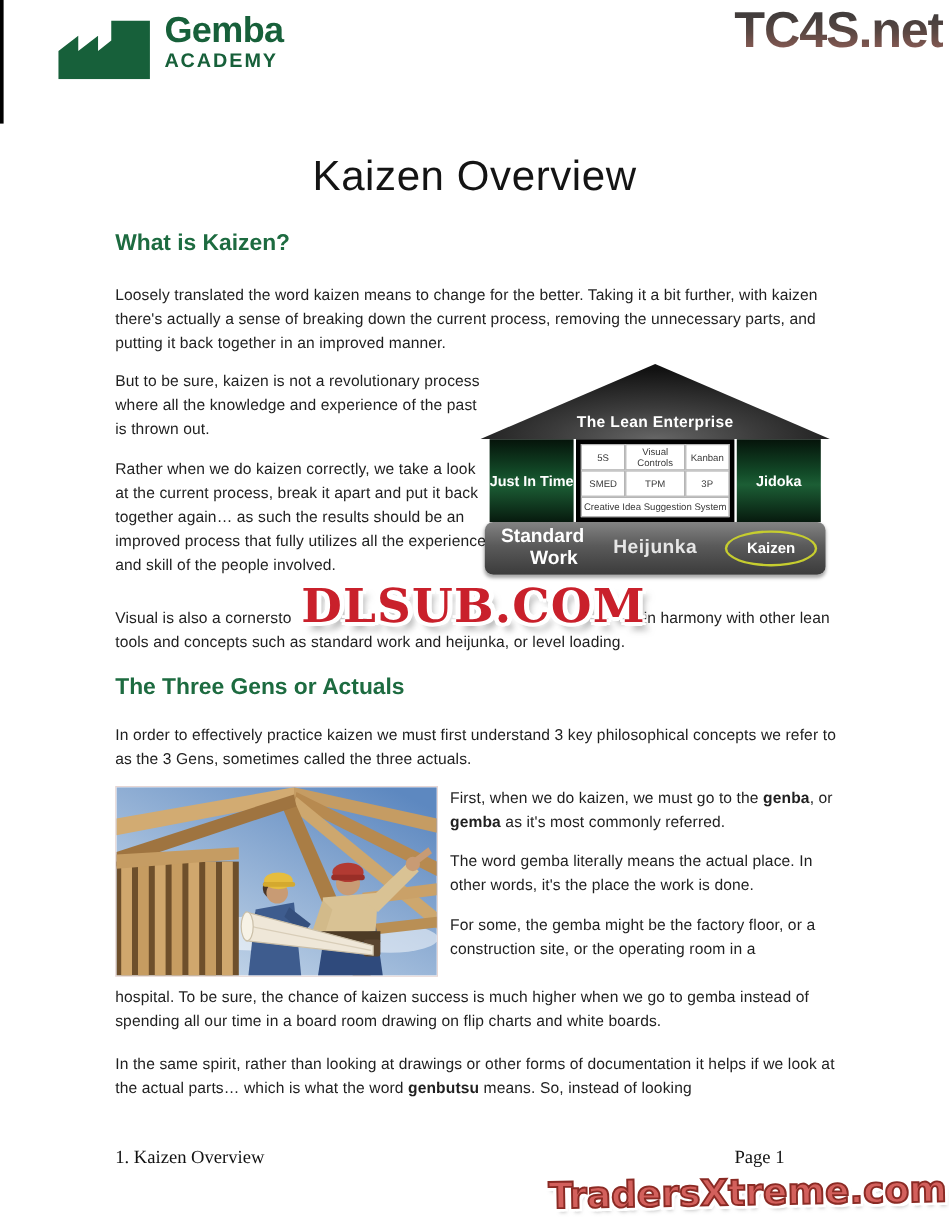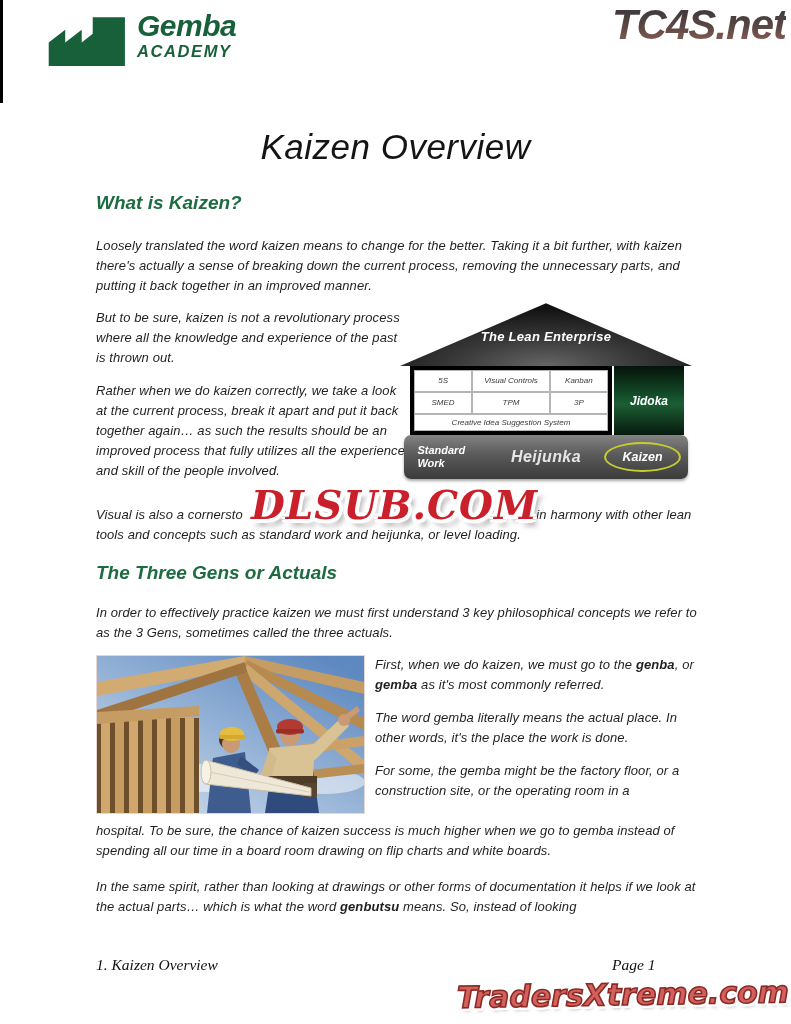--- a/index.html
+++ b/index.html
@@ -1,18 +1,18 @@
 <!DOCTYPE html>
 <html><head>
 <meta charset="utf-8">
 <style>
   html,body { margin:0; padding:0; background:#ffffff; }
   .page {
     position:relative; width:791px; height:1024px; background:#fff;
-    font-family:"Liberation Sans", sans-serif; color:#1f1f1f; overflow:hidden;font-style:italic;
+    font-family:"Liberation Sans", sans-serif; color:#1f1f1f; overflow:hidden;
   }
   .abs { position:absolute; }
   p { margin:0 0 13px 0; font-size:13px; line-height:20px; letter-spacing:.1px; }
   b { font-weight:700; }
 
   
   .edge-mark { left:0; top:0; width:3px; height:103px; background:#000; }
 
   
   .logo { left:48px; top:11px; display:flex; gap:9px; align-items:flex-start; }
@@ -38,35 +38,35 @@
   .p-full  { left:96px; width:604px; }
   .leftcol { left:96px; top:308px; width:310px; }
   .rightcol{ left:375px; top:655px; width:326px; }
 
   
   .house { left:400px; top:302px; width:292px; height:180px; }
   .roof { position:absolute; left:0; top:0; width:292px; height:64px;
     clip-path:polygon(50% 2%, 0 100%, 100% 100%);
     background:radial-gradient(ellipse 65% 90% at 50% 100%, #666 0%, #3c3c3c 45%, #121212 100%);
     display:flex; align-items:flex-end; justify-content:center; }
-  .roof-label { color:#fff; font-weight:700; font-size:13px; padding-bottom:22px; letter-spacing:.3px; }
+  .roof-label { color:#fff; font-weight:700; font-size:13px; padding-bottom:7px; letter-spacing:.3px; }
   .house-body { position:absolute; top:64px; left:8px; right:8px; height:69px; display:flex; }
   .pillar { width:70px; background:linear-gradient(180deg,#05130a 0%, #134c29 42%, #1c5e35 55%, #071a0e 100%);
     color:#fff; font-weight:700; font-size:12px; display:flex; align-items:center; justify-content:center; }
   .toolgrid { flex:1; margin:0 2px; background:#fff; border:4px solid #000000;
     display:grid; grid-template-columns:30% 40% 30%; grid-template-rows:1fr 1fr .78fr;
     font-size:8px; color:#3a3a3a; }
   .cell { border:.5px solid #b5b5b5; display:flex; align-items:center; justify-content:center;
     text-align:center; line-height:1.15; padding:1px; }
   .cell-wide { grid-column:1 / span 3; }
   .house-base { position:absolute; top:133px; left:4px; right:4px; height:44px; border-radius:7px;
     background:linear-gradient(180deg,#838383 0%, #5a5a5a 45%, #3b3b3b 100%);
     box-shadow:0 2px 3px rgba(0,0,0,.35); display:flex; align-items:center; }
   .base-left { width:32%; display:flex; justify-content:center; }
-  .base-left span { width:64px; text-align:left; color:#fff; font-weight:700; font-size:11px; line-height:1.15; }
+  .base-left span { width:64px; text-align:right; color:#fff; font-weight:700; font-size:16px; line-height:1.15; }
   .base-center { flex:1; text-align:center; color:#e6e6e6; font-size:16px; font-weight:600; letter-spacing:.4px; }
   .base-right { width:32%; display:flex; justify-content:center; }
   .kaizen-ellipse { border:2px solid #c6cd2f; border-radius:50%; padding:6px 16px;
     color:#fff; font-weight:700; font-size:12.5px; }
 
   
   .dlsub { left:251px; top:482px; font-family:"DejaVu Serif", serif; font-weight:700;
     font-size:39px; letter-spacing:1px; color:#c9202b;
     text-shadow:-3px -3px 0 #fff, 3px -3px 0 #fff, -3px 3px 0 #fff, 3px 3px 0 #fff,
       -4px 0 0 #fff, 4px 0 0 #fff, 0 -4px 0 #fff, 0 4px 0 #fff,
@@ -116,20 +116,21 @@
   <div class="abs leftcol">
     <p>But to be sure, kaizen is not a revolutionary process where all the knowledge and experience of the past is thrown out.</p>
     <p>Rather when we do kaizen correctly, we take a look at the current process, break it apart and put it back together again… as such the results should be an improved process that fully utilizes all the experience and skill of the people involved.</p>
   </div>
 
   <div class="abs house">
     <div class="roof">
       <span class="roof-label">The Lean Enterprise</span>
     </div>
     <div class="house-body">
+      <div class="pillar">Just In Time</div>
       <div class="toolgrid">
         <div class="cell">5S</div>
         <div class="cell">Visual Controls</div>
         <div class="cell">Kanban</div>
         <div class="cell">SMED</div>
         <div class="cell">TPM</div>
         <div class="cell">3P</div>
         <div class="cell cell-wide">Creative Idea Suggestion System</div>
       </div>
       <div class="pillar">Jidoka</div>

